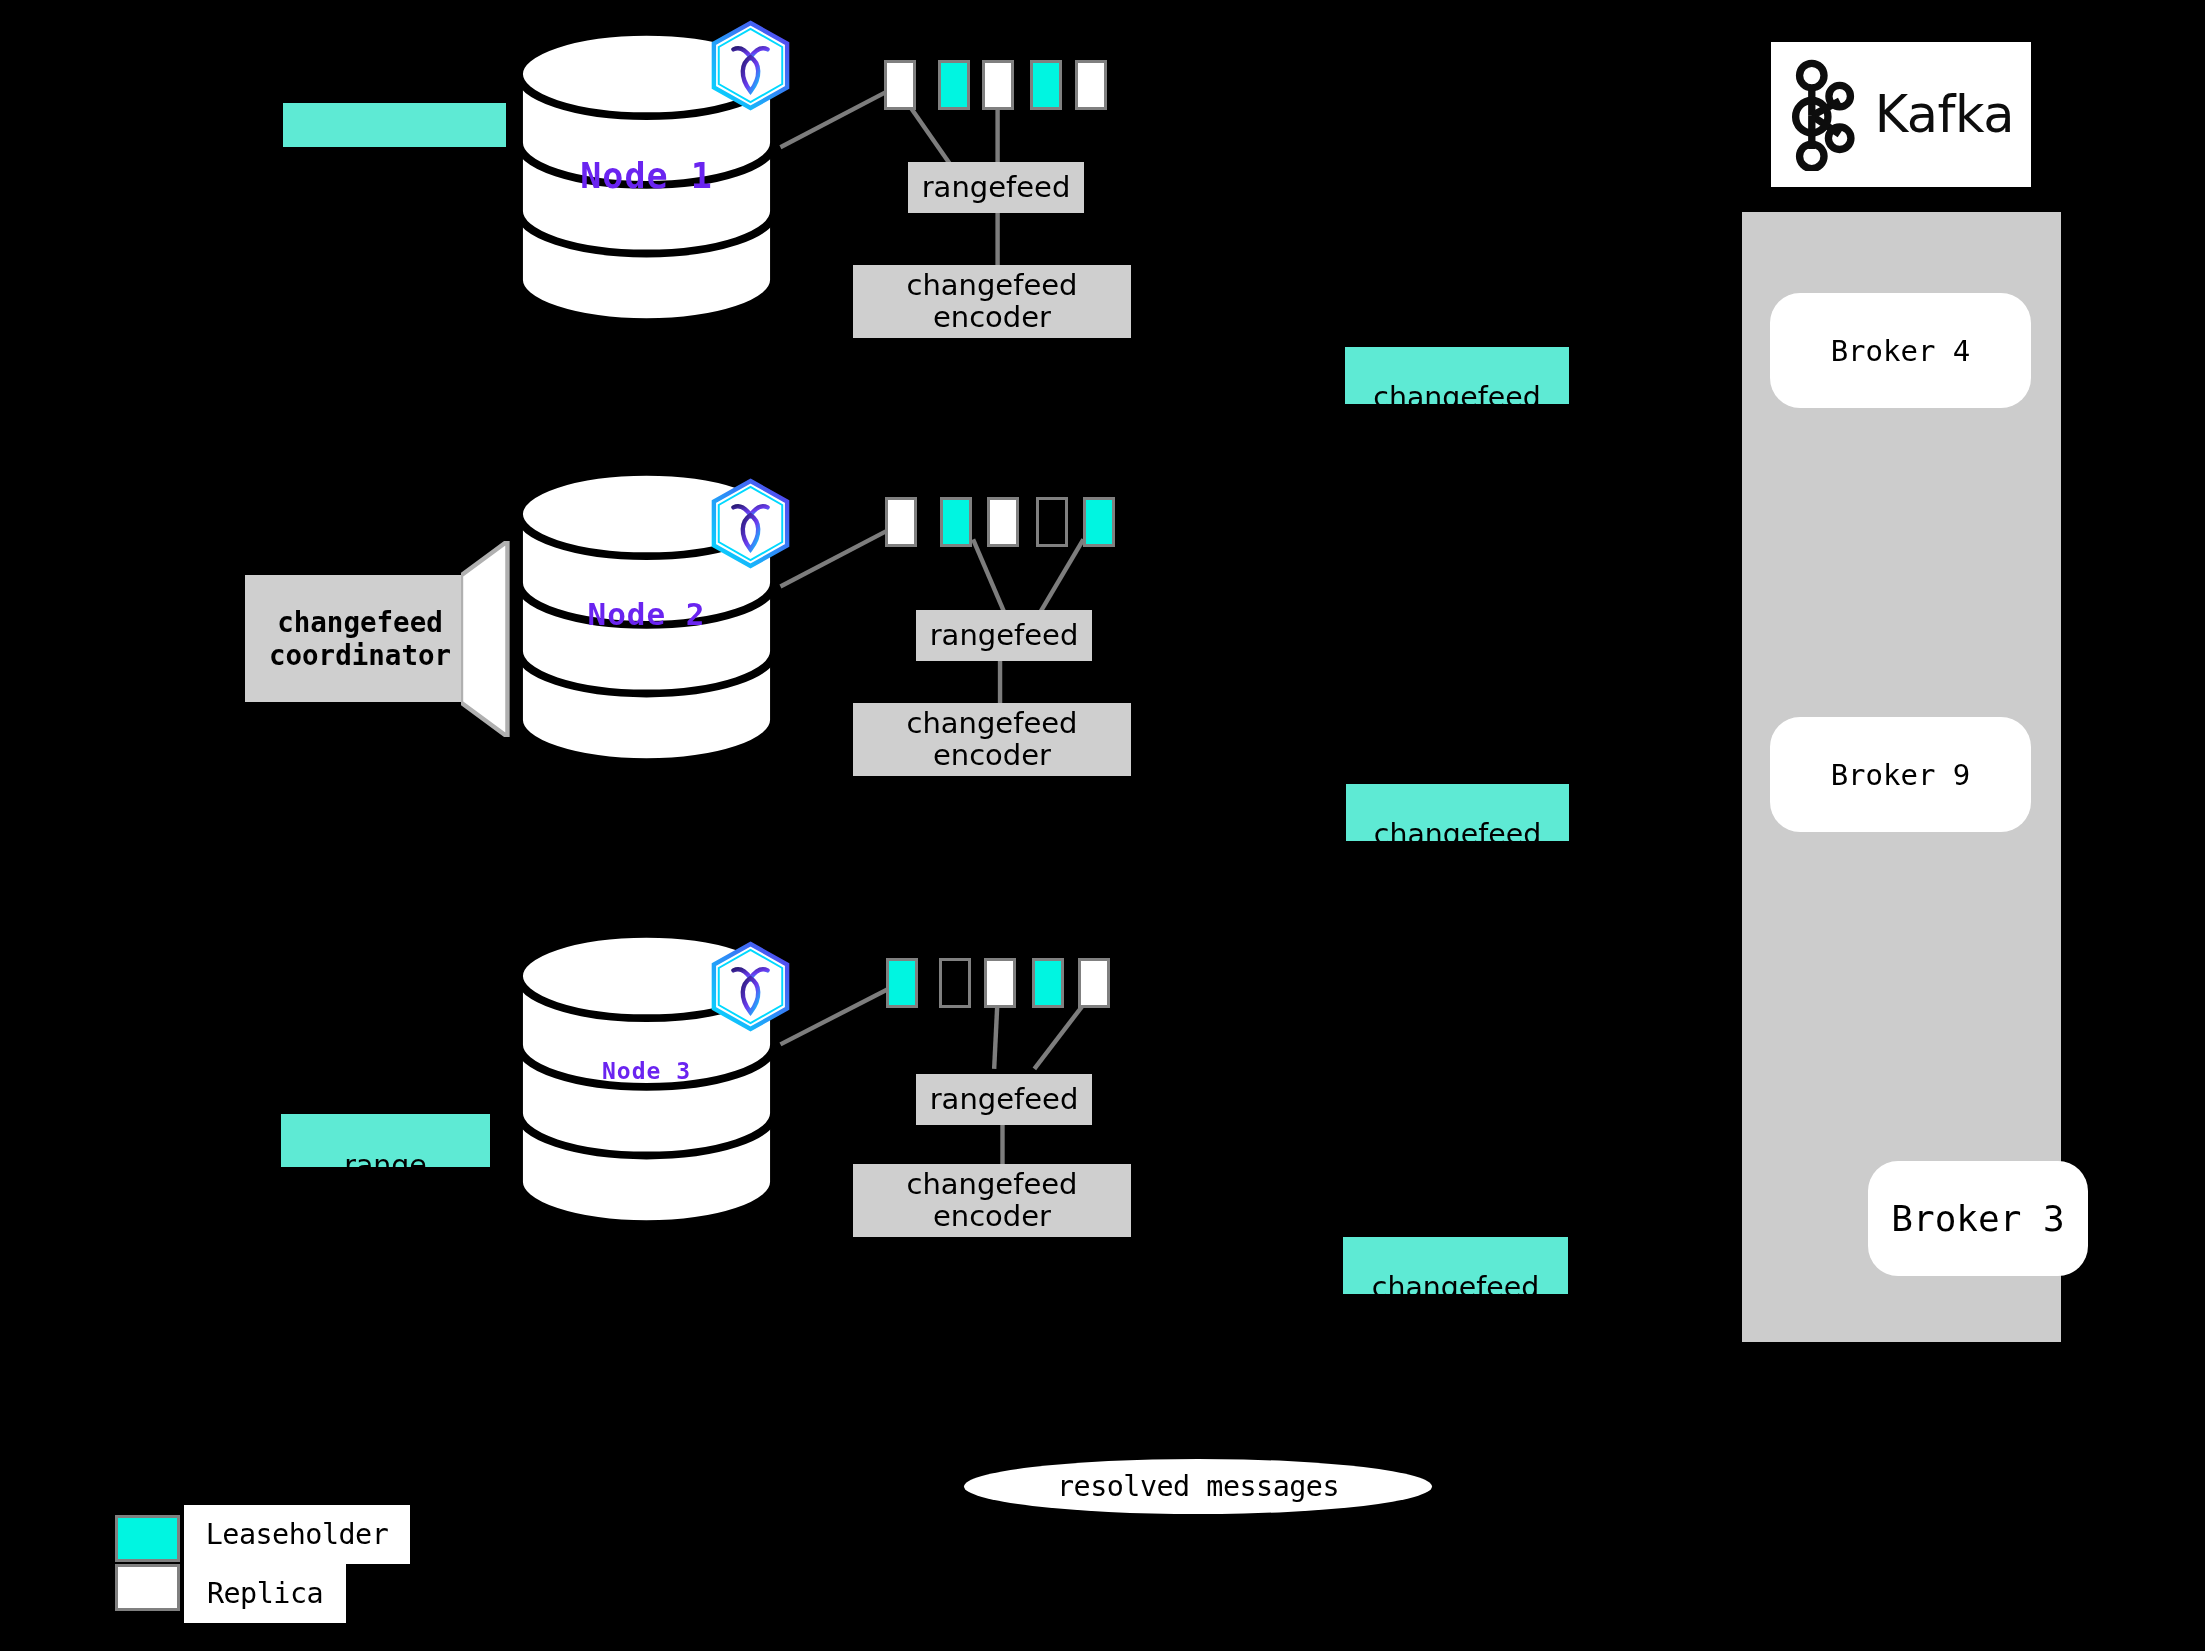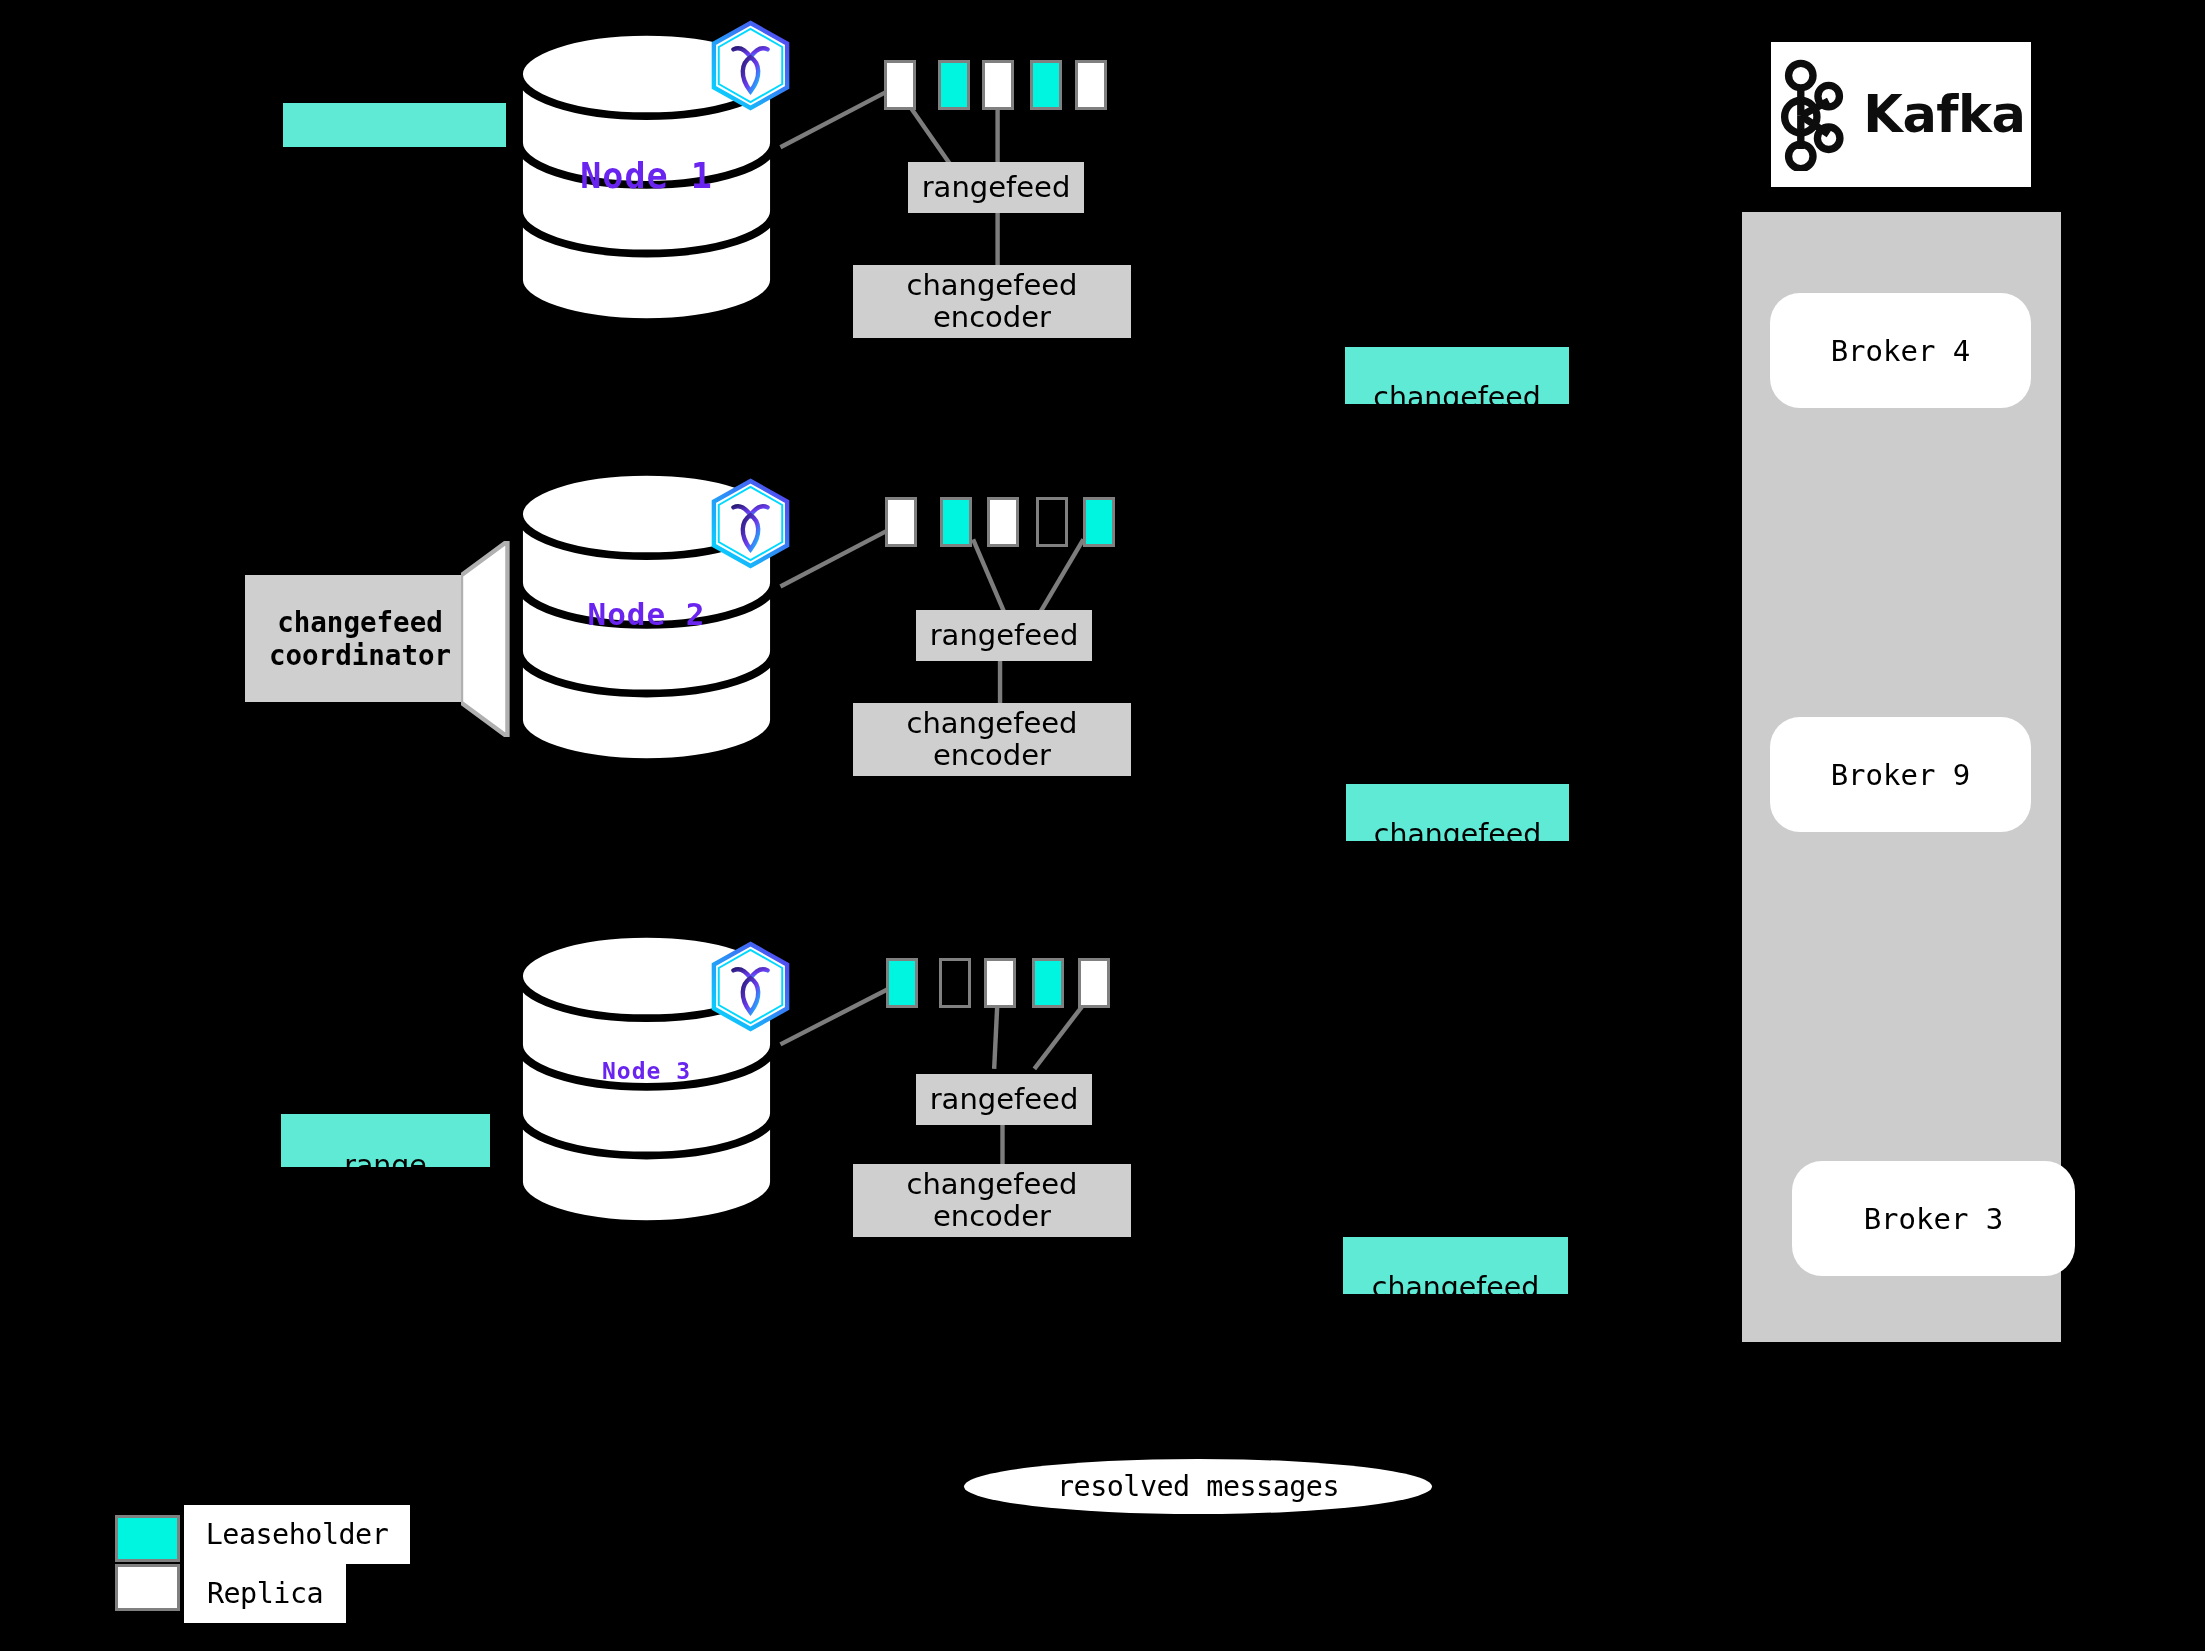--- a/index.html
+++ b/index.html
@@ -63,21 +63,21 @@
     letter-spacing:1px;
   }
 
   
   .kafka-logo-box{
     position:absolute;background:#ffffff;
     display:flex;align-items:center;justify-content:center;gap:12.7px;
   }
   .kafka-word{
     font-family:"DejaVu Sans", sans-serif;
-    font-weight:bold;color:#0d0d0d;
+    font-weight:normal;color:#0d0d0d;
     letter-spacing:-0.5px;
   }
   .kafka-panel{position:absolute;background:#cccccc;}
   .broker{
     position:absolute;background:#ffffff;border-radius:30px;
     display:flex;align-items:center;justify-content:center;
     font-family:"DejaVu Sans Mono", monospace;color:#000;
   }
 
   
@@ -331,21 +331,21 @@
   </div>
 
   <div class="kafka-panel" style="left:1742px;top:212px;width:319px;height:1130px;"></div>
 
   <div class="broker" style="left:1770px;top:293px;width:261px;height:115px;font-size:29px;">
     <span>Broker 4</span>
   </div>
   <div class="broker" style="left:1770px;top:717px;width:261px;height:115px;font-size:29px;">
     <span>Broker 9</span>
   </div>
-  <div class="broker" style="left:1792px;top:1161px;width:283px;height:115px;font-size:29px;">
+  <div class="broker" style="left:1868px;top:1161px;width:220px;height:115px;font-size:36px;">
     <span>Broker 3</span>
   </div>
 
   <div class="legend-swatch leaseholder abs" style="left:115px;top:1515px;width:65px;height:47px;background:#00f5e1;"></div>
   <div class="legend-label" style="left:184px;top:1505px;width:226px;height:59px;font-size:28.4px;">
     <span>Leaseholder</span>
   </div>
 
   <div class="legend-swatch replica abs" style="left:115px;top:1564px;width:65px;height:47px;background:#ffffff;"></div>
   <div class="legend-label" style="left:184px;top:1564px;width:162px;height:59px;font-size:28.4px;">

